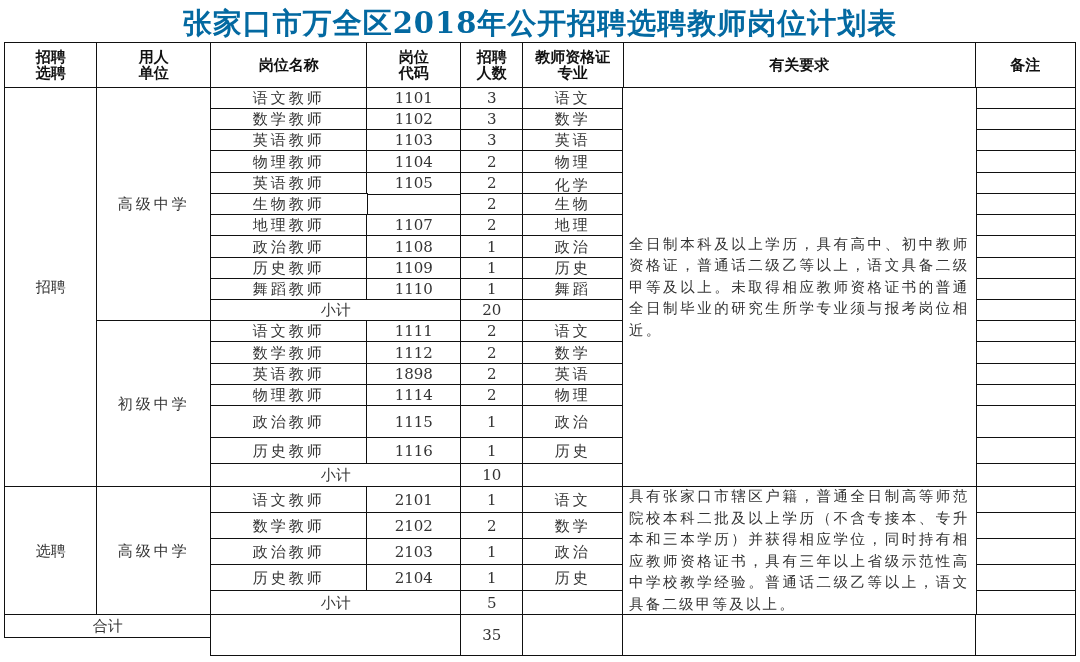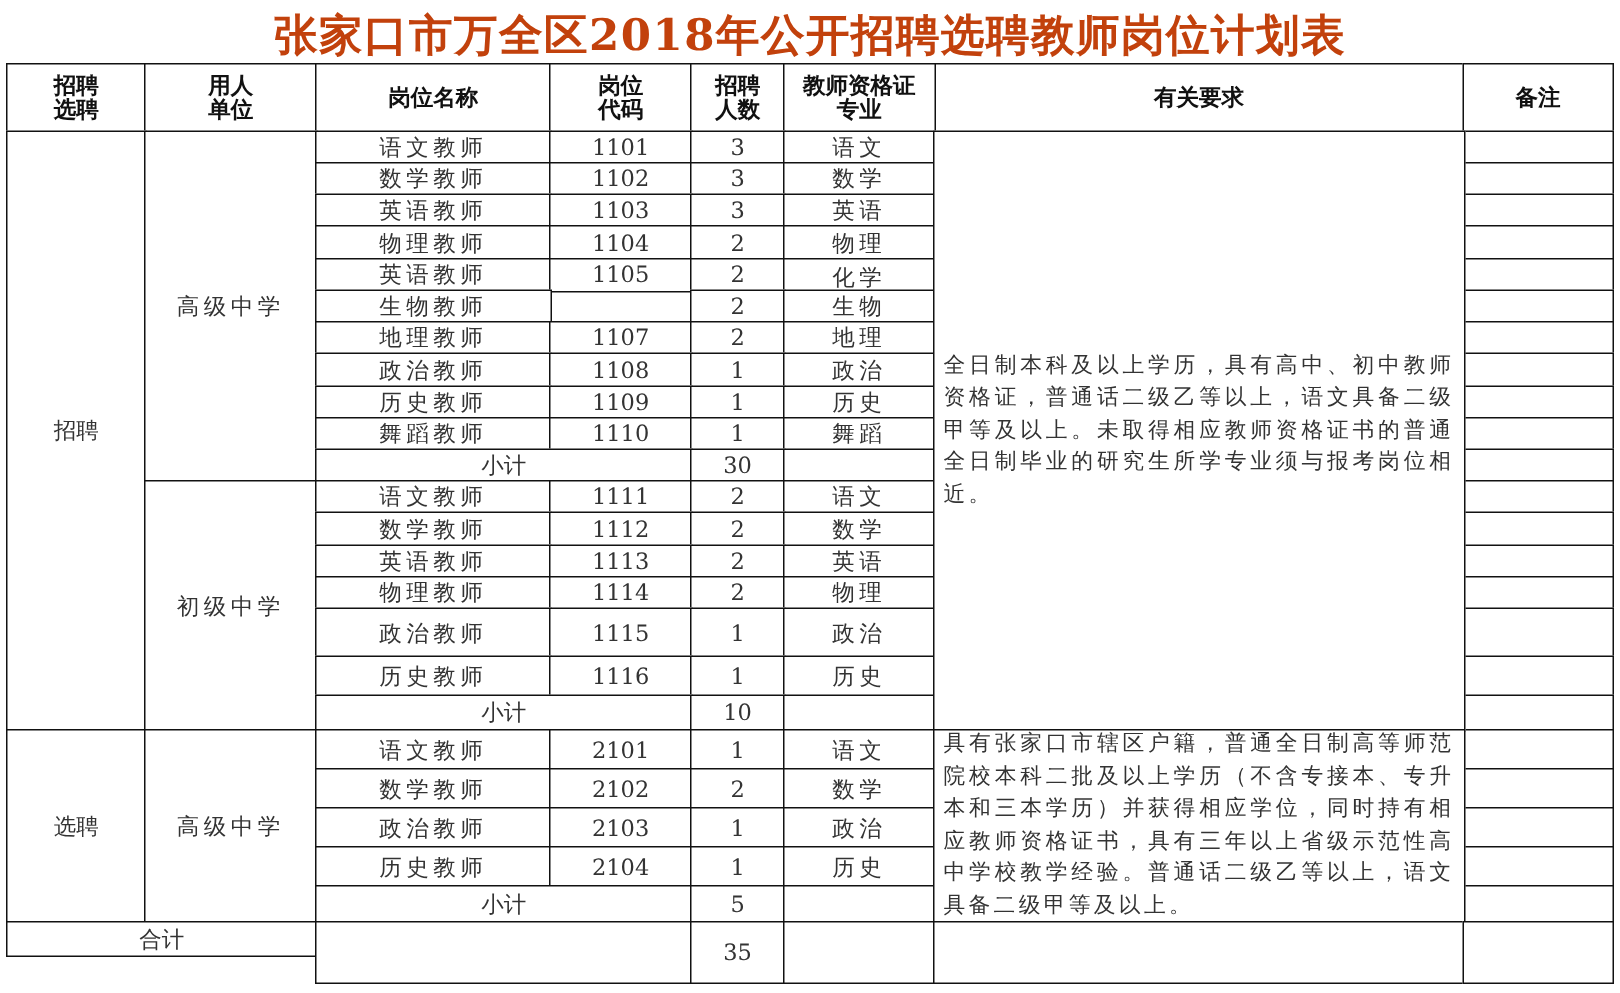--- a/index.html
+++ b/index.html
@@ -1,17 +1,17 @@
 <!DOCTYPE html>
 <html><head>
 <meta charset="utf-8">
 <style>
   html,body{margin:0;padding:0;background:#fff;}
   body{width:1080px;height:662px;position:relative;overflow:hidden;font-family:"DejaVu Serif","Liberation Serif",serif;color:#222;}
-  .title{position:absolute;left:0;top:4px;width:1080px;text-align:center;font-size:29px;font-weight:bold;letter-spacing:1px;color:#c2410c;font-family:"DejaVu Serif","Liberation Serif",serif;}
+  .title{position:absolute;left:0;top:4px;width:1080px;text-align:center;font-size:29px;font-weight:bold;letter-spacing:1px;color:#0369a1;font-family:"DejaVu Serif","Liberation Serif",serif;}
   .grid{position:absolute;left:0;top:0;width:1080px;height:662px;}
   .c{position:absolute;box-sizing:border-box;border:1.5px solid #111;display:flex;align-items:center;justify-content:center;text-align:center;font-size:15px;color:#333;background:#fff;line-height:1.1;}
   .h{font-weight:bold;font-family:"DejaVu Sans","Liberation Sans",sans-serif;font-size:15px;color:#111;white-space:pre-line;}
   .sp{letter-spacing:3px;}
   .req{justify-content:flex-start;align-items:center;text-align:justify;padding:12px 6px;font-size:14.5px;letter-spacing:2.2px;line-height:21.5px;}
 </style>
 </head>
 <body>
 
 <div class="title">张家口市万全区2018年公开招聘选聘教师岗位计划表</div>
@@ -79,35 +79,35 @@
     <div class="c " style="left: 366px; top: 257px; width: 95.5px; height: 22.5px;">1109</div>
     <div class="c " style="left: 460px; top: 257px; width: 63.5px; height: 22.5px;">1</div>
     <div class="c sp" style="left: 522px; top: 257px; width: 101.5px; height: 22.5px;">历史</div>
     <div class="c " style="left: 975px; top: 257px; width: 100.5px; height: 22.5px;"></div>
     <div class="c sp" style="left: 210px; top: 278px; width: 157.5px; height: 22.5px;">舞蹈教师</div>
     <div class="c " style="left: 366px; top: 278px; width: 95.5px; height: 22.5px;">1110</div>
     <div class="c " style="left: 460px; top: 278px; width: 63.5px; height: 22.5px;">1</div>
     <div class="c sp" style="left: 522px; top: 278px; width: 101.5px; height: 22.5px;">舞蹈</div>
     <div class="c " style="left: 975px; top: 278px; width: 100.5px; height: 22.5px;"></div>
     <div class="c " style="left: 210px; top: 299px; width: 251.5px; height: 22.5px;">小计</div>
-    <div class="c " style="left: 460px; top: 299px; width: 63.5px; height: 22.5px;">30</div>
+    <div class="c " style="left: 460px; top: 299px; width: 63.5px; height: 22.5px;">20</div>
     <div class="c " style="left: 522px; top: 299px; width: 101.5px; height: 22.5px;"></div>
     <div class="c " style="left: 975px; top: 299px; width: 100.5px; height: 22.5px;"></div>
     <div class="c sp" style="left: 210px; top: 320px; width: 157.5px; height: 22.5px;">语文教师</div>
     <div class="c " style="left: 366px; top: 320px; width: 95.5px; height: 22.5px;">1111</div>
     <div class="c " style="left: 460px; top: 320px; width: 63.5px; height: 22.5px;">2</div>
     <div class="c sp" style="left: 522px; top: 320px; width: 101.5px; height: 22.5px;">语文</div>
     <div class="c " style="left: 975px; top: 320px; width: 100.5px; height: 22.5px;"></div>
     <div class="c sp" style="left: 210px; top: 341px; width: 157.5px; height: 23.5px;">数学教师</div>
     <div class="c " style="left: 366px; top: 341px; width: 95.5px; height: 23.5px;">1112</div>
     <div class="c " style="left: 460px; top: 341px; width: 63.5px; height: 23.5px;">2</div>
     <div class="c sp" style="left: 522px; top: 341px; width: 101.5px; height: 23.5px;">数学</div>
     <div class="c " style="left: 975px; top: 341px; width: 100.5px; height: 23.5px;"></div>
     <div class="c sp" style="left: 210px; top: 363px; width: 157.5px; height: 22.5px;">英语教师</div>
-    <div class="c " style="left: 366px; top: 363px; width: 95.5px; height: 22.5px;">1113</div>
+    <div class="c " style="left: 366px; top: 363px; width: 95.5px; height: 22.5px;">1898</div>
     <div class="c " style="left: 460px; top: 363px; width: 63.5px; height: 22.5px;">2</div>
     <div class="c sp" style="left: 522px; top: 363px; width: 101.5px; height: 22.5px;">英语</div>
     <div class="c " style="left: 975px; top: 363px; width: 100.5px; height: 22.5px;"></div>
     <div class="c sp" style="left: 210px; top: 384px; width: 157.5px; height: 22.5px;">物理教师</div>
     <div class="c " style="left: 366px; top: 384px; width: 95.5px; height: 22.5px;">1114</div>
     <div class="c " style="left: 460px; top: 384px; width: 63.5px; height: 22.5px;">2</div>
     <div class="c sp" style="left: 522px; top: 384px; width: 101.5px; height: 22.5px;">物理</div>
     <div class="c " style="left: 975px; top: 384px; width: 100.5px; height: 22.5px;"></div>
     <div class="c sp" style="left: 210px; top: 405px; width: 157.5px; height: 33.5px;">政治教师</div>
     <div class="c " style="left: 366px; top: 405px; width: 95.5px; height: 33.5px;">1115</div>

